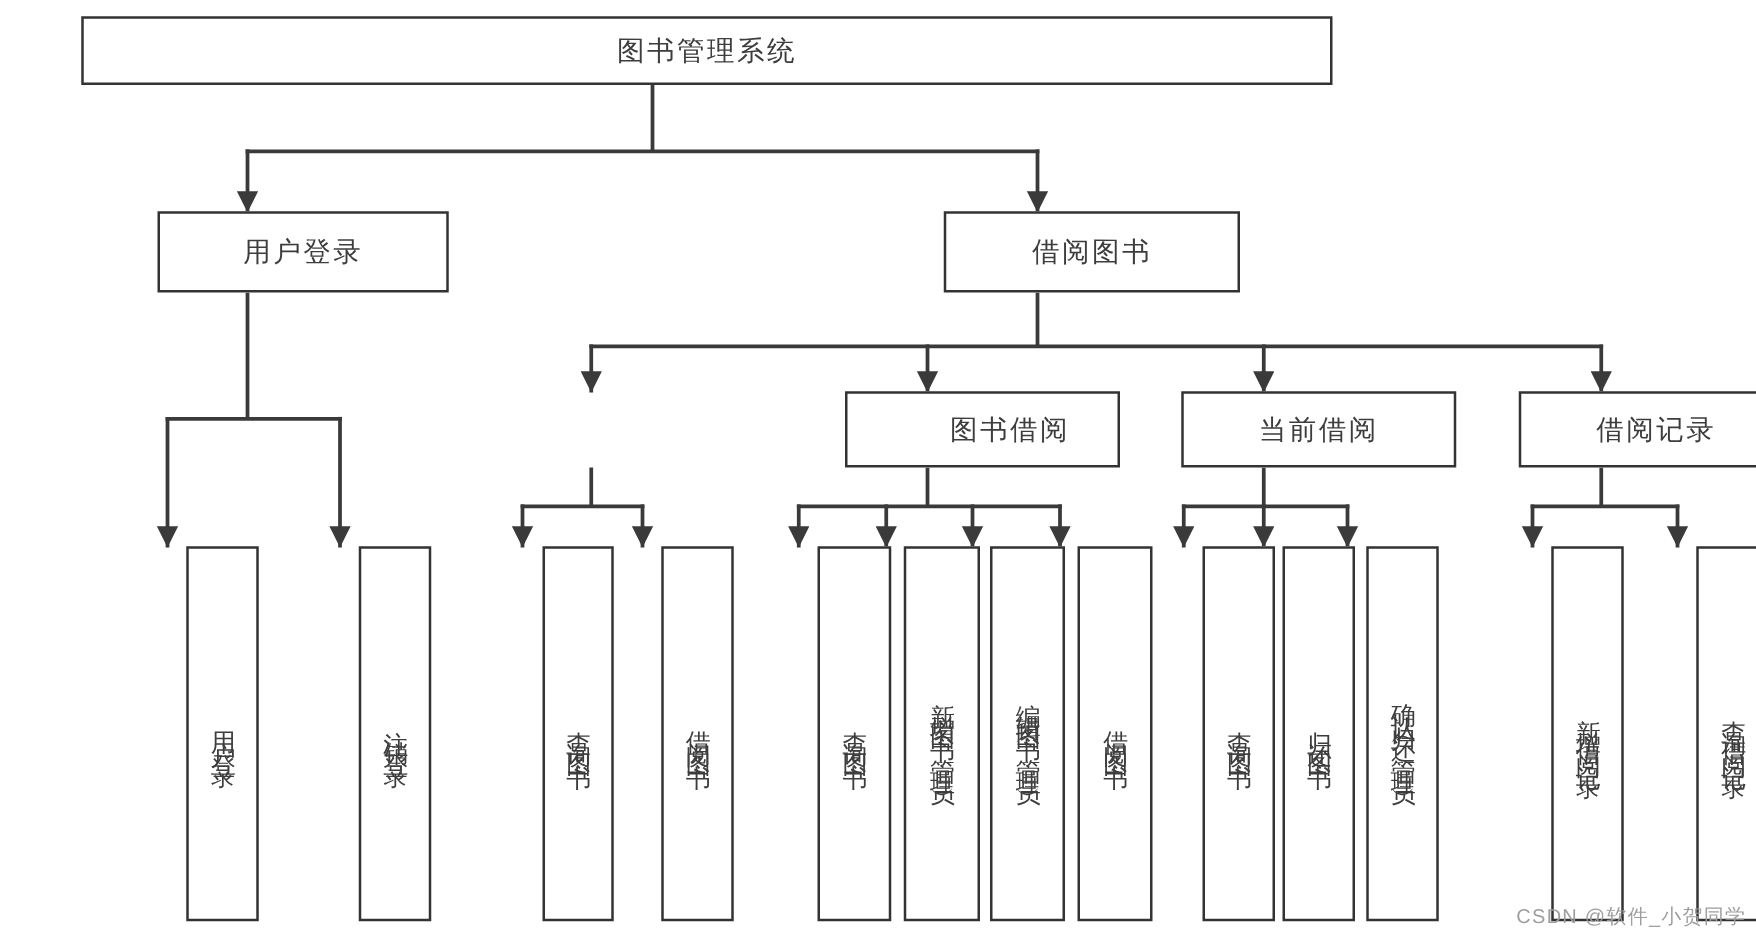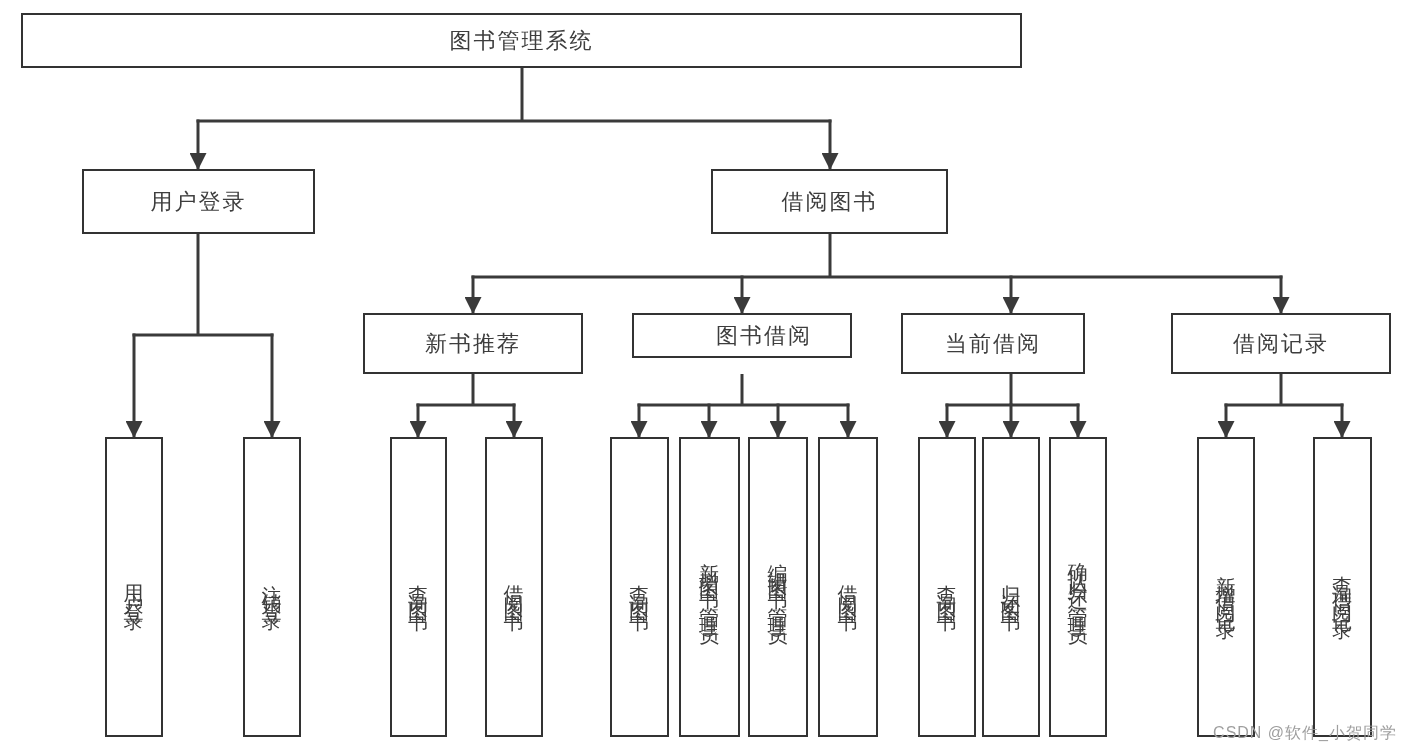--- a/index.html
+++ b/index.html
@@ -18,20 +18,21 @@
   }
   .node {
     position: absolute;
     box-sizing: border-box;
     background: #ffffff;
     border: 2.5px solid #333333;
     display: flex;
     align-items: center;
     justify-content: center;
     color: #3d3d3d;
+    margin-left: 44px;
   }
   .hnode .lbl {
     font-size: 22px;
     letter-spacing: 2px;
     white-space: nowrap;
   }
   .leaf .lbl {
     writing-mode: vertical-rl;
     text-orientation: mixed;
     font-size: 20px;
@@ -109,27 +110,24 @@
     <span class="lbl">图书管理系统</span>
   </div>
 
   <div class="node hnode" style="left:82px; top:169px; width:233px; height:65px;">
     <span class="lbl">用户登录</span>
   </div>
   <div class="node hnode" style="left:711px; top:169px; width:237px; height:65px;">
     <span class="lbl">借阅图书</span>
   </div>
 
-  <div class="node hnode" style="left:363px; top:313px; width:220px; height:61px;">
-    <span class="lbl">新书推荐</span>
-  </div>
-  <div class="node hnode" style="left:632px; top:313px; width:220px; height:45px;padding-left:44px;">
+  <div class="node hnode" style="left:632px; top:313px; width:220px; height:61px;padding-left:44px;">
     <span class="lbl">图书借阅</span>
   </div>
-  <div class="node hnode" style="left:901px; top:313px; width:184px; height:61px;">
+  <div class="node hnode" style="left:901px; top:313px; width:220px; height:61px;">
     <span class="lbl">当前借阅</span>
   </div>
   <div class="node hnode" style="left:1171px; top:313px; width:220px; height:61px;">
     <span class="lbl">借阅记录</span>
   </div>
 
   <div class="node leaf" style="left:105px; top:437px; width:58px; height:300px;">
     <span class="lbl">用户登录</span>
   </div>
   <div class="node leaf" style="left:243px; top:437px; width:58px; height:300px;">

